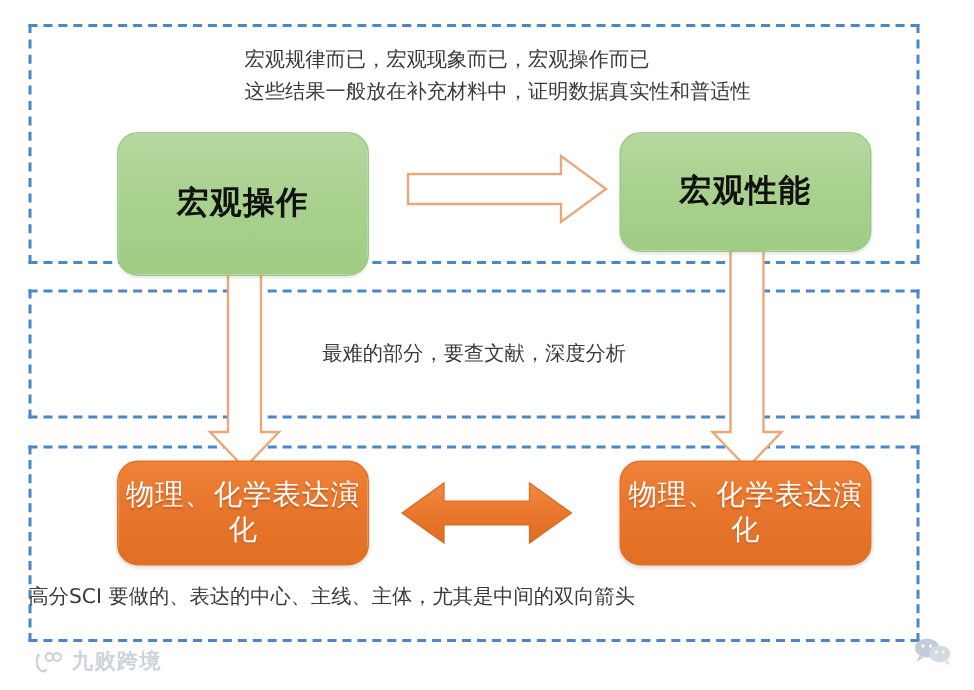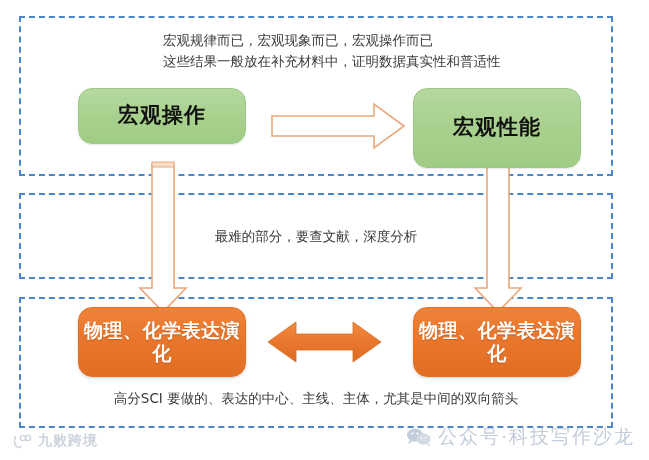--- a/index.html
+++ b/index.html
@@ -51,64 +51,64 @@
     color: #111111;
     font-weight: bold;
     font-size: 21px;
     letter-spacing: 1px;
     box-shadow: 0 1px 2px rgba(0,0,0,0.10);
   }
   .node-orange {
     background: linear-gradient(180deg, #ee8239 0%, #e8762c 45%, #e06f24 100%);
     border: 1px solid #df7225;
     color: #ffffff;
-    font-weight: bold;
+    font-weight: normal;
     font-size: 19px;
     letter-spacing: 0.5px;
     text-shadow: 0 1px 1px rgba(120,50,0,0.35);
     box-shadow: 0 1px 3px rgba(0,0,0,0.18);
   }
-  #node-macro-operation  { left: 78px;  top: 88px;  width: 168px; height: 56px; }
+  #node-macro-operation  { left: 78px;  top: 88px;  width: 168px; height: 96px; }
   #node-macro-property   { left: 413px; top: 88px;  width: 168px; height: 80px; }
   #node-evolution-left   { left: 78px;  top: 307px; width: 168px; height: 70px; }
   #node-evolution-right  { left: 413px; top: 307px; width: 168px; height: 70px; }
 
   
   .caption {
     position: absolute;
     color: #3a3a3a;
     font-size: 13.5px;
     line-height: 1.58;
     white-space: pre-line;
     z-index: 4;
   }
   #caption-top    { left: 115px; top: 30px;  width: 470px; margin-left: 48px; }
   #caption-middle { left: 19px;  top: 226px; width: 594px; text-align: center; }
-  #caption-bottom { left: 19px;  top: 388px; width: 594px; text-align: center; }
+  #caption-bottom { left: 19px;  top: 388px; width: 594px; text-align: left; }
 
   
   #arrows {
     position: absolute;
     left: 0; top: 0;
     width: 649px; height: 460px;
     z-index: 3;
     pointer-events: none;
   }
 
   
   .watermark {
     position: absolute;
     display: flex;
     align-items: center;
     gap: 6px;
     color: #b9c4d4;
     z-index: 8;
     user-select: none;
   }
-  #watermark-left  { left: 14px;  top: 432px; font-size: 14px; color: #ccd3dd; }
+  #watermark-left  { left: 24px;  top: 432px; font-size: 14px; color: #ccd3dd; }
   #watermark-right { right: 14px; top: 424px; font-size: 19px; color: #c3ccda; }
   #watermark-right .wm-text { letter-spacing: 2px; font-family: "DejaVu Serif", "Liberation Serif", serif; }
   #watermark-left .wm-text  { letter-spacing: 1px; font-weight: bold; }
 </style>
 </head>
 <body>
 
 <div id="canvas">
 
   <div class="panel" id="panel-top"></div>
@@ -170,16 +170,15 @@
     <svg width="26" height="20" viewBox="0 0 26 20">
       <ellipse cx="9" cy="8" rx="8" ry="6.4" fill="#c3ccda"></ellipse>
       <path d="M4 13 L2 17 L6.5 14.6 Z" fill="#c3ccda"></path>
       <circle cx="6.4" cy="6.6" r="1.05" fill="#ffffff"></circle>
       <circle cx="11.4" cy="6.6" r="1.05" fill="#ffffff"></circle>
       <ellipse cx="17.5" cy="12" rx="7" ry="5.6" fill="#d3dae4"></ellipse>
       <path d="M22.5 16.3 L24.6 19.4 L20.6 17.6 Z" fill="#d3dae4"></path>
       <circle cx="15.3" cy="10.8" r="0.9" fill="#ffffff"></circle>
       <circle cx="19.7" cy="10.8" r="0.9" fill="#ffffff"></circle>
     </svg>
-    <span class="wm-text">公众号·科技写作沙龙</span>
   </div>
 
 </div>
 
 </body></html>

